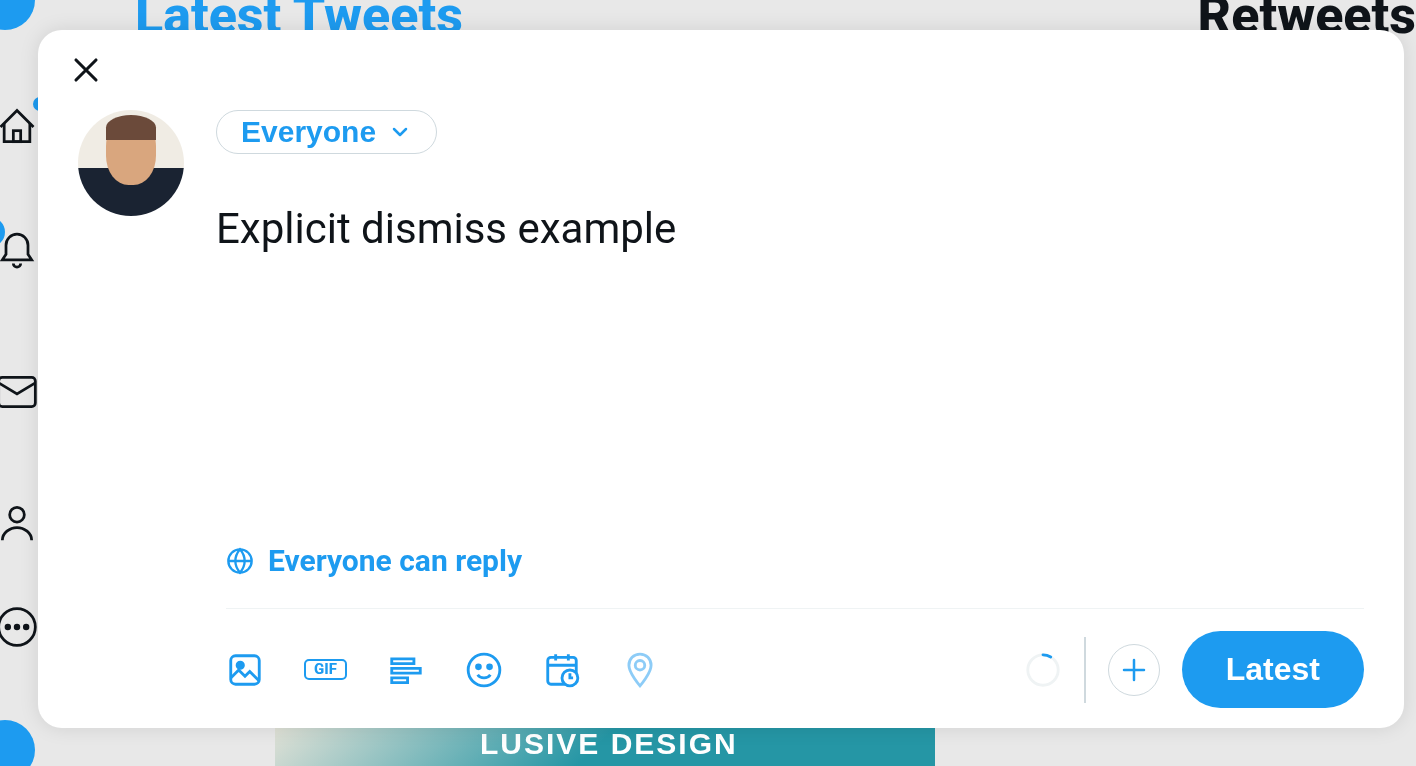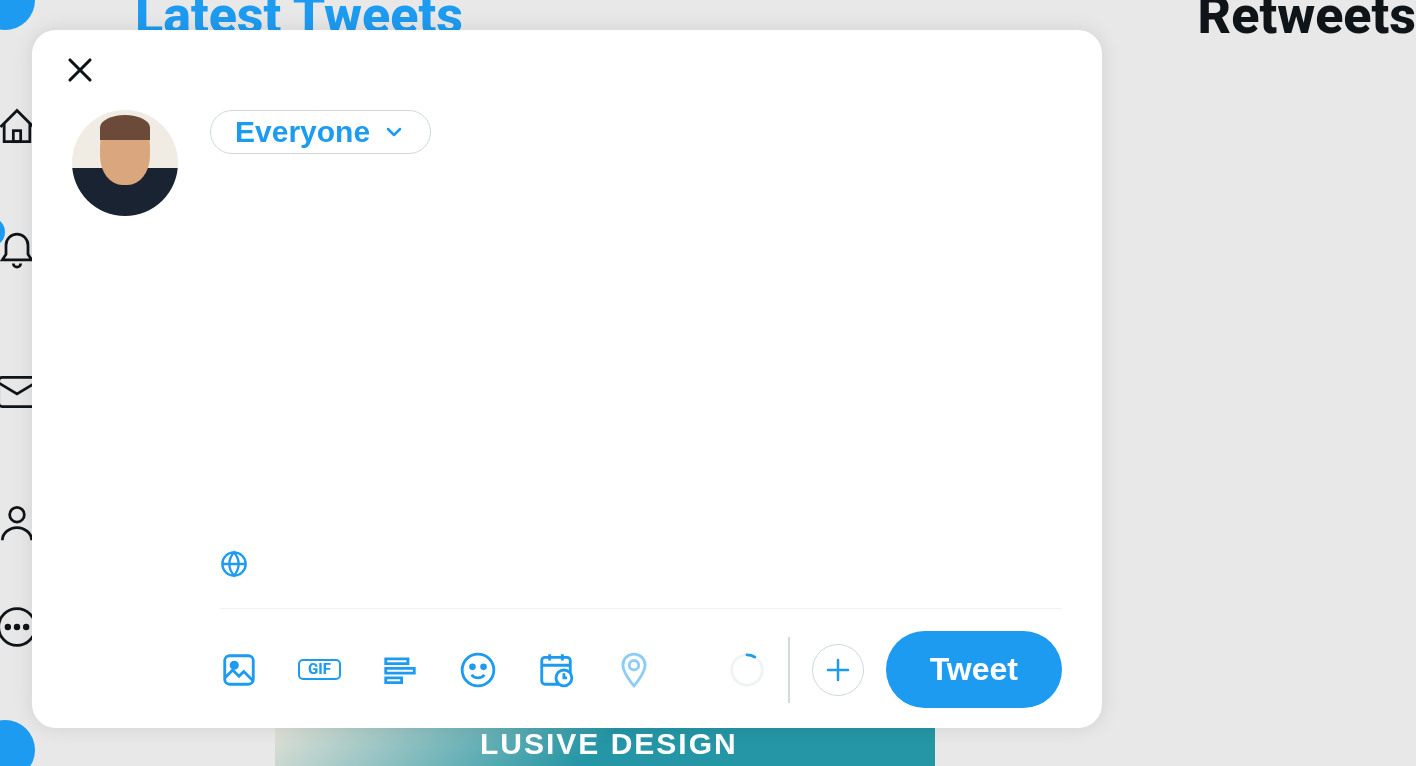--- a/index.html
+++ b/index.html
@@ -112,22 +112,22 @@
       left: 520px;
       color: #444;
       font-size: 20px;
       font-style: italic;
     }
 
     
     .modal {
       position: absolute;
       top: 30px;
-      left: 32px;
-      width: 1070px;
+      left: 38px;
+      width: 1366px;
       height: 698px;
       background: white;
       border-radius: 24px;
       box-shadow: 0 0 20px rgba(0,0,0,0.1);
       display: flex;
       flex-direction: column;
     }
     .modal-header {
       padding: 20px 28px 10px 28px;
     }
@@ -349,29 +349,31 @@
       <div class="avatar-face"></div>
       <div class="avatar-hair"></div>
     </div>
     <div class="content-col">
       <button class="audience-btn">
         <span>Everyone</span>
         <svg width="24" height="24" viewBox="0 0 24 24">
             <path d="M6 9l6 6 6-6" stroke="#1d9bf0" stroke-width="2.5" fill="none" stroke-linecap="round" stroke-linejoin="round"></path>
           </svg>
       </button>
+      <div class="compose-text">Explicit dismiss example</div>
     </div>
   </div>
 
   <div class="modal-footer-section">
     <div class="reply-setting">
       <svg width="28" height="28" viewBox="0 0 24 24" fill="#1d9bf0">
           <circle cx="12" cy="12" r="10" fill="none" stroke="#1d9bf0" stroke-width="2"></circle>
           <path d="M2 12h20M12 2c2.5 3 4 6.5 4 10s-1.5 7-4 10c-2.5-3-4-6.5-4-10s1.5-7 4-10z" fill="none" stroke="#1d9bf0" stroke-width="2"></path>
         </svg>
+      <span>Everyone can reply</span>
     </div>
     <div class="divider"></div>
     <div class="toolbar">
       <div class="toolbar-left">
         <div class="toolbar-icon">
           <svg width="38" height="38" viewBox="0 0 24 24" fill="none" stroke="#1d9bf0" stroke-width="1.8">
               <rect x="3" y="3" width="18" height="18" rx="3"></rect>
               <circle cx="9" cy="9" r="2" fill="#1d9bf0"></circle>
               <path d="M3 17l5-5 4 4 3-3 6 6"></path>
             </svg>
@@ -411,17 +413,17 @@
         <svg class="char-counter" width="38" height="38" viewBox="0 0 40 40">
           <circle cx="20" cy="20" r="16" fill="none" stroke="#eff3f4" stroke-width="3"></circle>
           <circle cx="20" cy="20" r="16" fill="none" stroke="#1d9bf0" stroke-width="3" stroke-dasharray="100.5" stroke-dashoffset="92" stroke-linecap="round" transform="rotate(-90 20 20)"></circle>
         </svg>
         <div class="vert-divider"></div>
         <div class="add-btn">
           <svg width="30" height="30" viewBox="0 0 24 24">
               <path d="M12 4v16M4 12h16" stroke="#1d9bf0" stroke-width="2" stroke-linecap="round"></path>
             </svg>
         </div>
-        <button class="tweet-btn">Tweet</button>
+        <button class="tweet-btn">Latest</button>
       </div>
     </div>
   </div>
 </div>
 
 </body></html>

